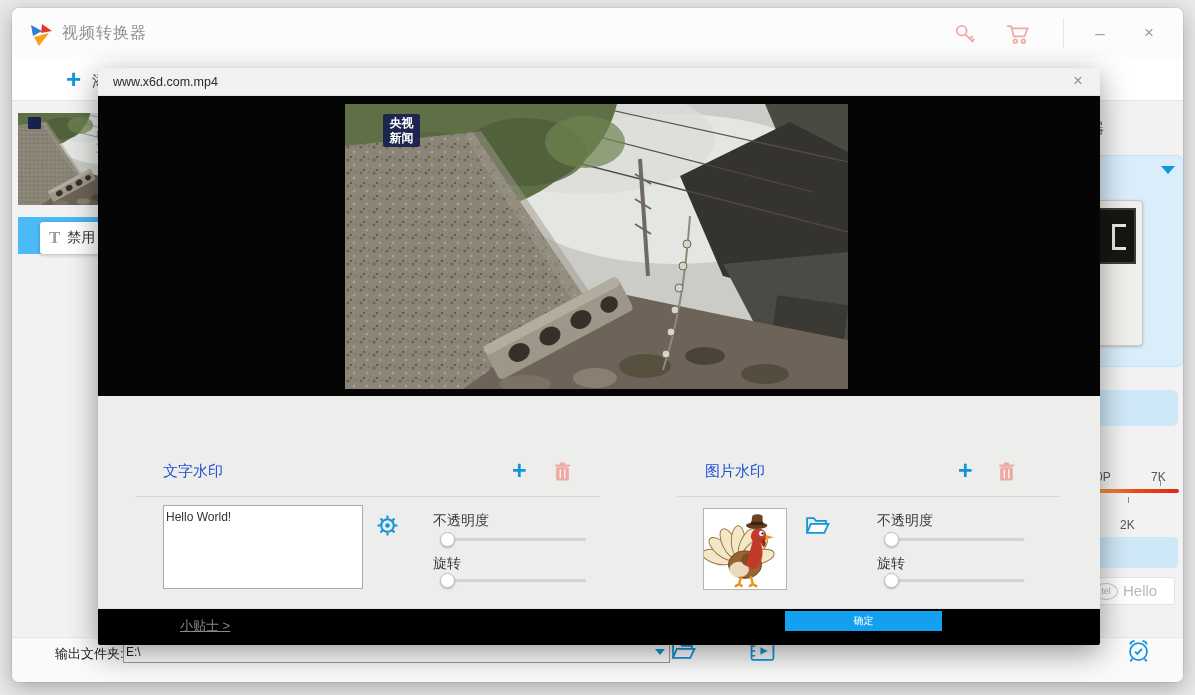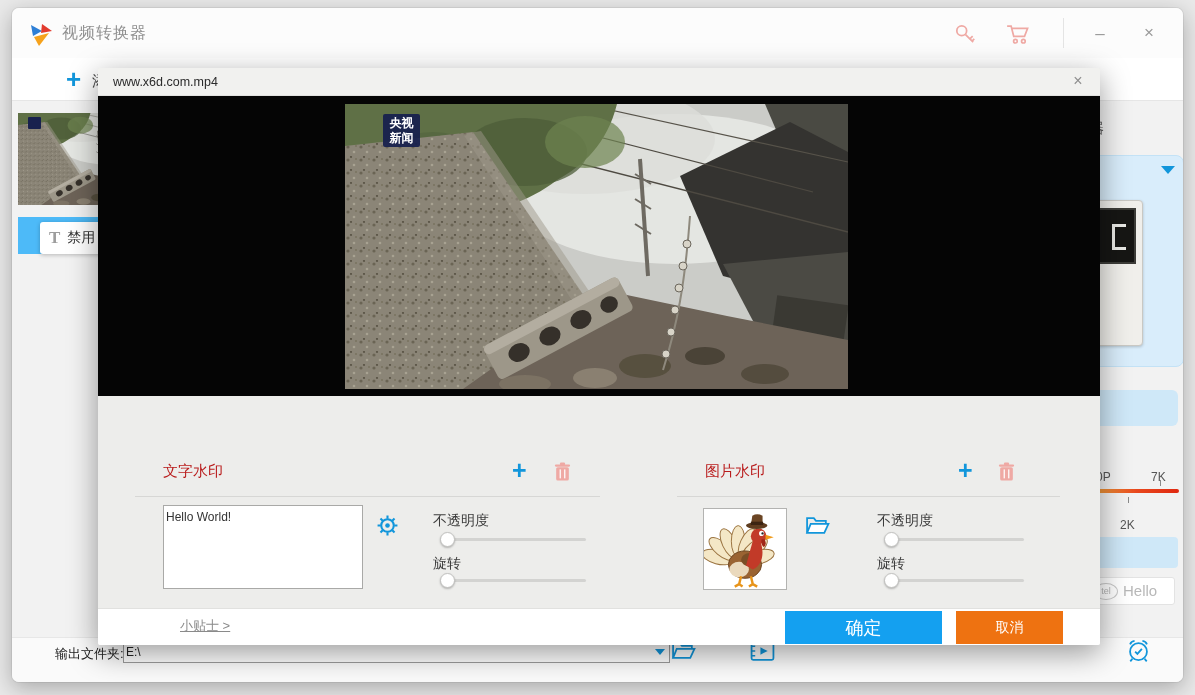--- a/index.html
+++ b/index.html
@@ -67,33 +67,33 @@
   .cctv-badge { position:absolute; left:38px; top:10px; width:37px; height:33px; background:rgba(21,31,78,.93); border-radius:2px;
       color:#fff; font-size:12px; font-weight:bold; text-align:center; line-height:15px; padding-top:2px; }
   .controls { position:absolute; left:0; top:328px; width:1002px; height:47px; background:#3a3937; }
   .play-btn { position:absolute; left:14px; top:9px; width:29px; height:29px; border:2px solid #fff; border-radius:50%; background:transparent; cursor:pointer; }
   .play-tri { position:absolute; left:10px; top:7px; width:0; height:0; border-left:9px solid #fff; border-top:5.5px solid transparent; border-bottom:5.5px solid transparent; }
   .time-text { position:absolute; left:64px; top:16px; font-size:13px; color:#dedede; letter-spacing:.5px; }
   .time-text span { margin-right:6px; }
   .seek { position:absolute; left:206px; top:14px; width:760px; height:16px; cursor:pointer; }
   .seek .track { position:absolute; left:6px; right:0; top:6px; height:4px; background:#1d1d1c; border-radius:2px; }
   .seek .handle { position:absolute; left:0; top:1px; width:14px; height:14px; background:#fff; border-radius:50%; }
-  .section-title { position:absolute; font-size:15px; color:#b91c1c; }
+  .section-title { position:absolute; font-size:15px; color:#1d4ed8; }
   .plus-btn { position:absolute; font-size:25px; font-weight:bold; color:#1296db; line-height:24px; cursor:pointer; background:none; border:none; font-family:"Liberation Sans",sans-serif; }
   .divider { position:absolute; height:1px; background:#d7d7d5; }
   .wm-text { position:absolute; left:65px; top:437px; width:200px; height:84px; border:1px solid #a9a9a7; background:#fff;
       font-size:12px; color:#333; padding:4px 2px; resize:none; outline:none; font-family:"Liberation Sans",sans-serif; }
   .label-sm { position:absolute; font-size:14px; color:#3c3c3c; }
   .slider { position:absolute; height:15px; cursor:pointer; }
   .slider .track { position:absolute; left:0; right:0; top:6px; height:3px; background:#d3d3d1; border-radius:2px; }
   .slider .handle { position:absolute; left:0; top:0; width:15px; height:15px; background:#fff; border:1px solid #c2c2c0; border-radius:50%; box-shadow:0 1px 2px rgba(0,0,0,.25); }
   .img-box { position:absolute; left:605px; top:440px; width:84px; height:82px; background:#fff; border:1px solid #b3b3b1; }
-  .dlg-footer { position:absolute; left:0; top:540px; width:1002px; height:37px; background:#ffffff; border-top:1px solid #e1e1df; border-radius:0 0 2px 2px;padding-left:18px; }
+  .dlg-footer { position:absolute; left:0; top:540px; width:1002px; height:37px; background:#000000; border-top:1px solid #e1e1df; border-radius:0 0 2px 2px;padding-left:18px; }
   .tips-link { position:absolute; left:82px; top:8px; font-size:13px; color:#8a8a8a; text-decoration:underline; cursor:pointer; }
-  .btn-ok { position:absolute; left:687px; top:2px; width:157px; height:33px; background:#14a0f0; border:none; color:#fff; font-size:18px; cursor:pointer; font-family:"Liberation Sans",sans-serif; }
+  .btn-ok { position:absolute; left:687px; top:2px; width:157px; height:20px; background:#14a0f0; border:none; color:#fff; font-size:10px; cursor:pointer; font-family:"Liberation Sans",sans-serif; }
   .btn-cancel { position:absolute; left:858px; top:2px; width:107px; height:33px; background:#ee7211; border:none; color:#fff; font-size:14px; cursor:pointer; font-family:"Liberation Sans",sans-serif; }
   .icon-btn { background:none; border:none; cursor:pointer; padding:0; }
 </style>
 </head>
 <body>
 
 <svg width="0" height="0" style="position:absolute">
   <defs>
     <pattern id="stone" width="13" height="13" patternUnits="userSpaceOnUse">
       <rect width="13" height="13" fill="#8b8577"></rect>
@@ -370,17 +370,16 @@
     </div>
     <div class="label-sm" style="left:779px;top:487px">旋转</div>
     <div class="slider" style="left:786px;top:505px;width:140px">
       <div class="track"></div>
         <div class="handle"></div>
     </div>
 
     <div class="dlg-footer">
       <a class="tips-link">小贴士 &gt;</a>
       <button class="btn-ok">确定</button>
-      <button class="btn-cancel">取消</button>
     </div>
   </div>
 
 </div>
 
 </body></html>

